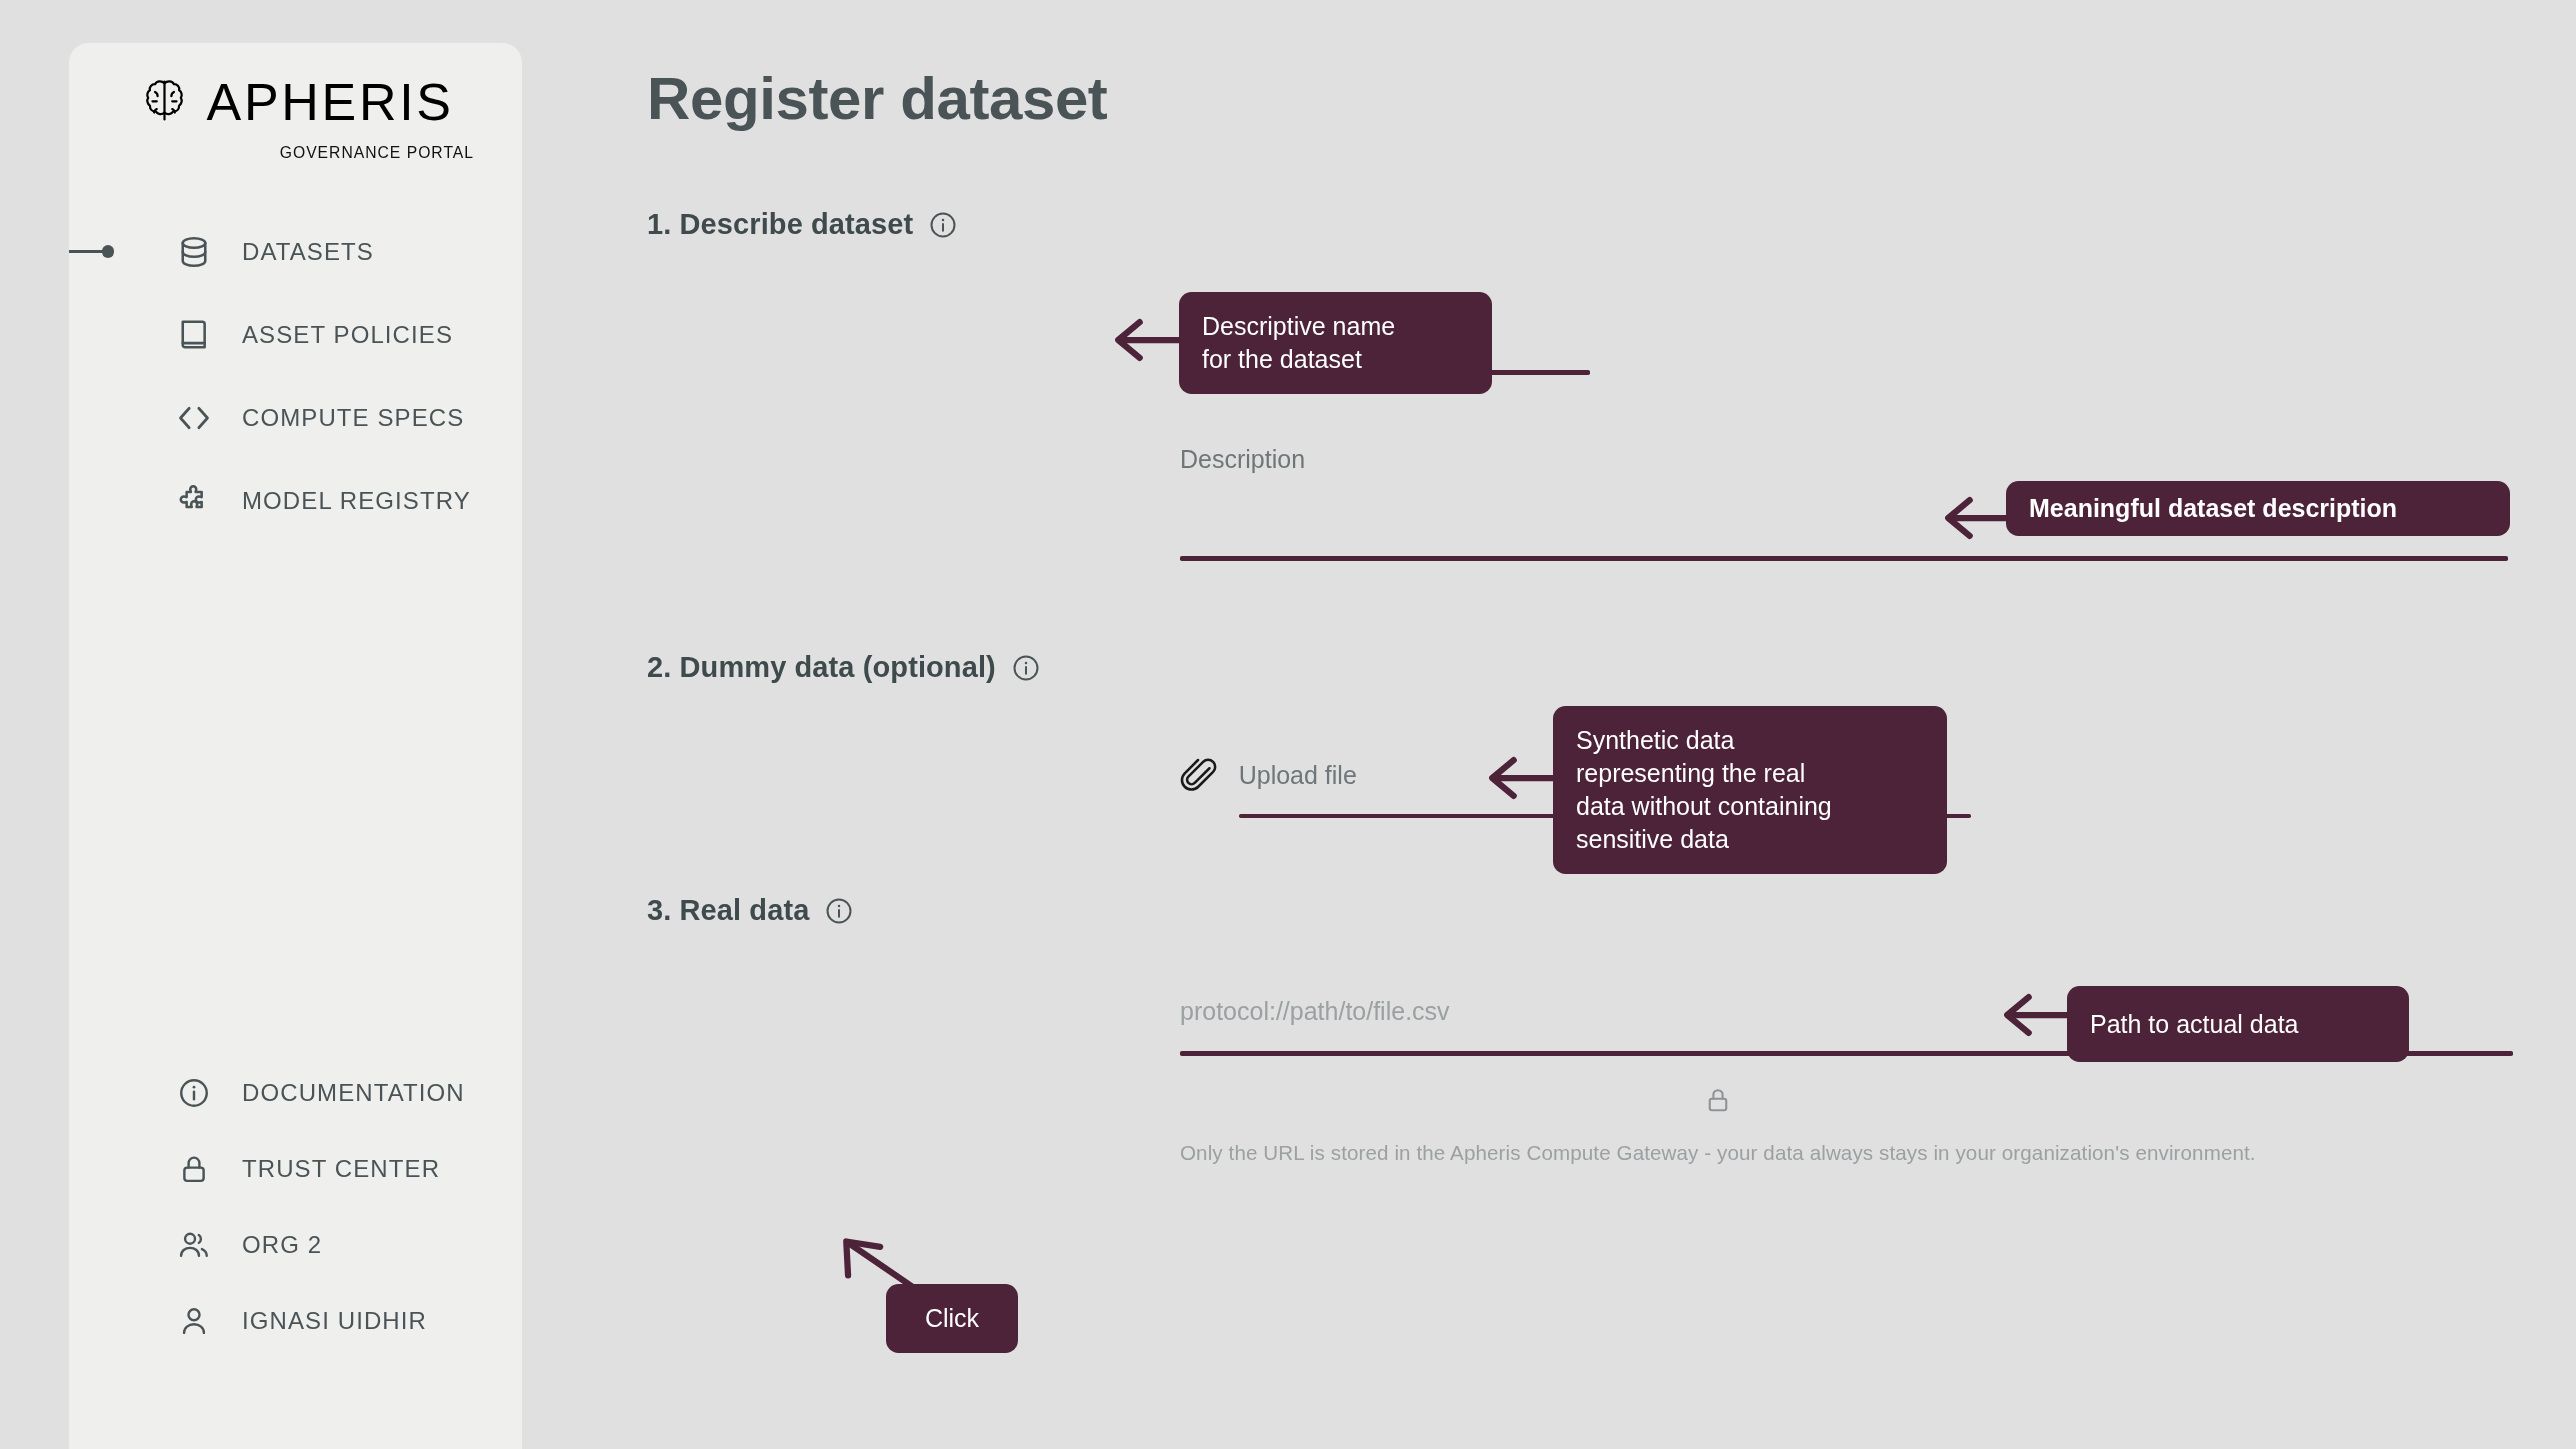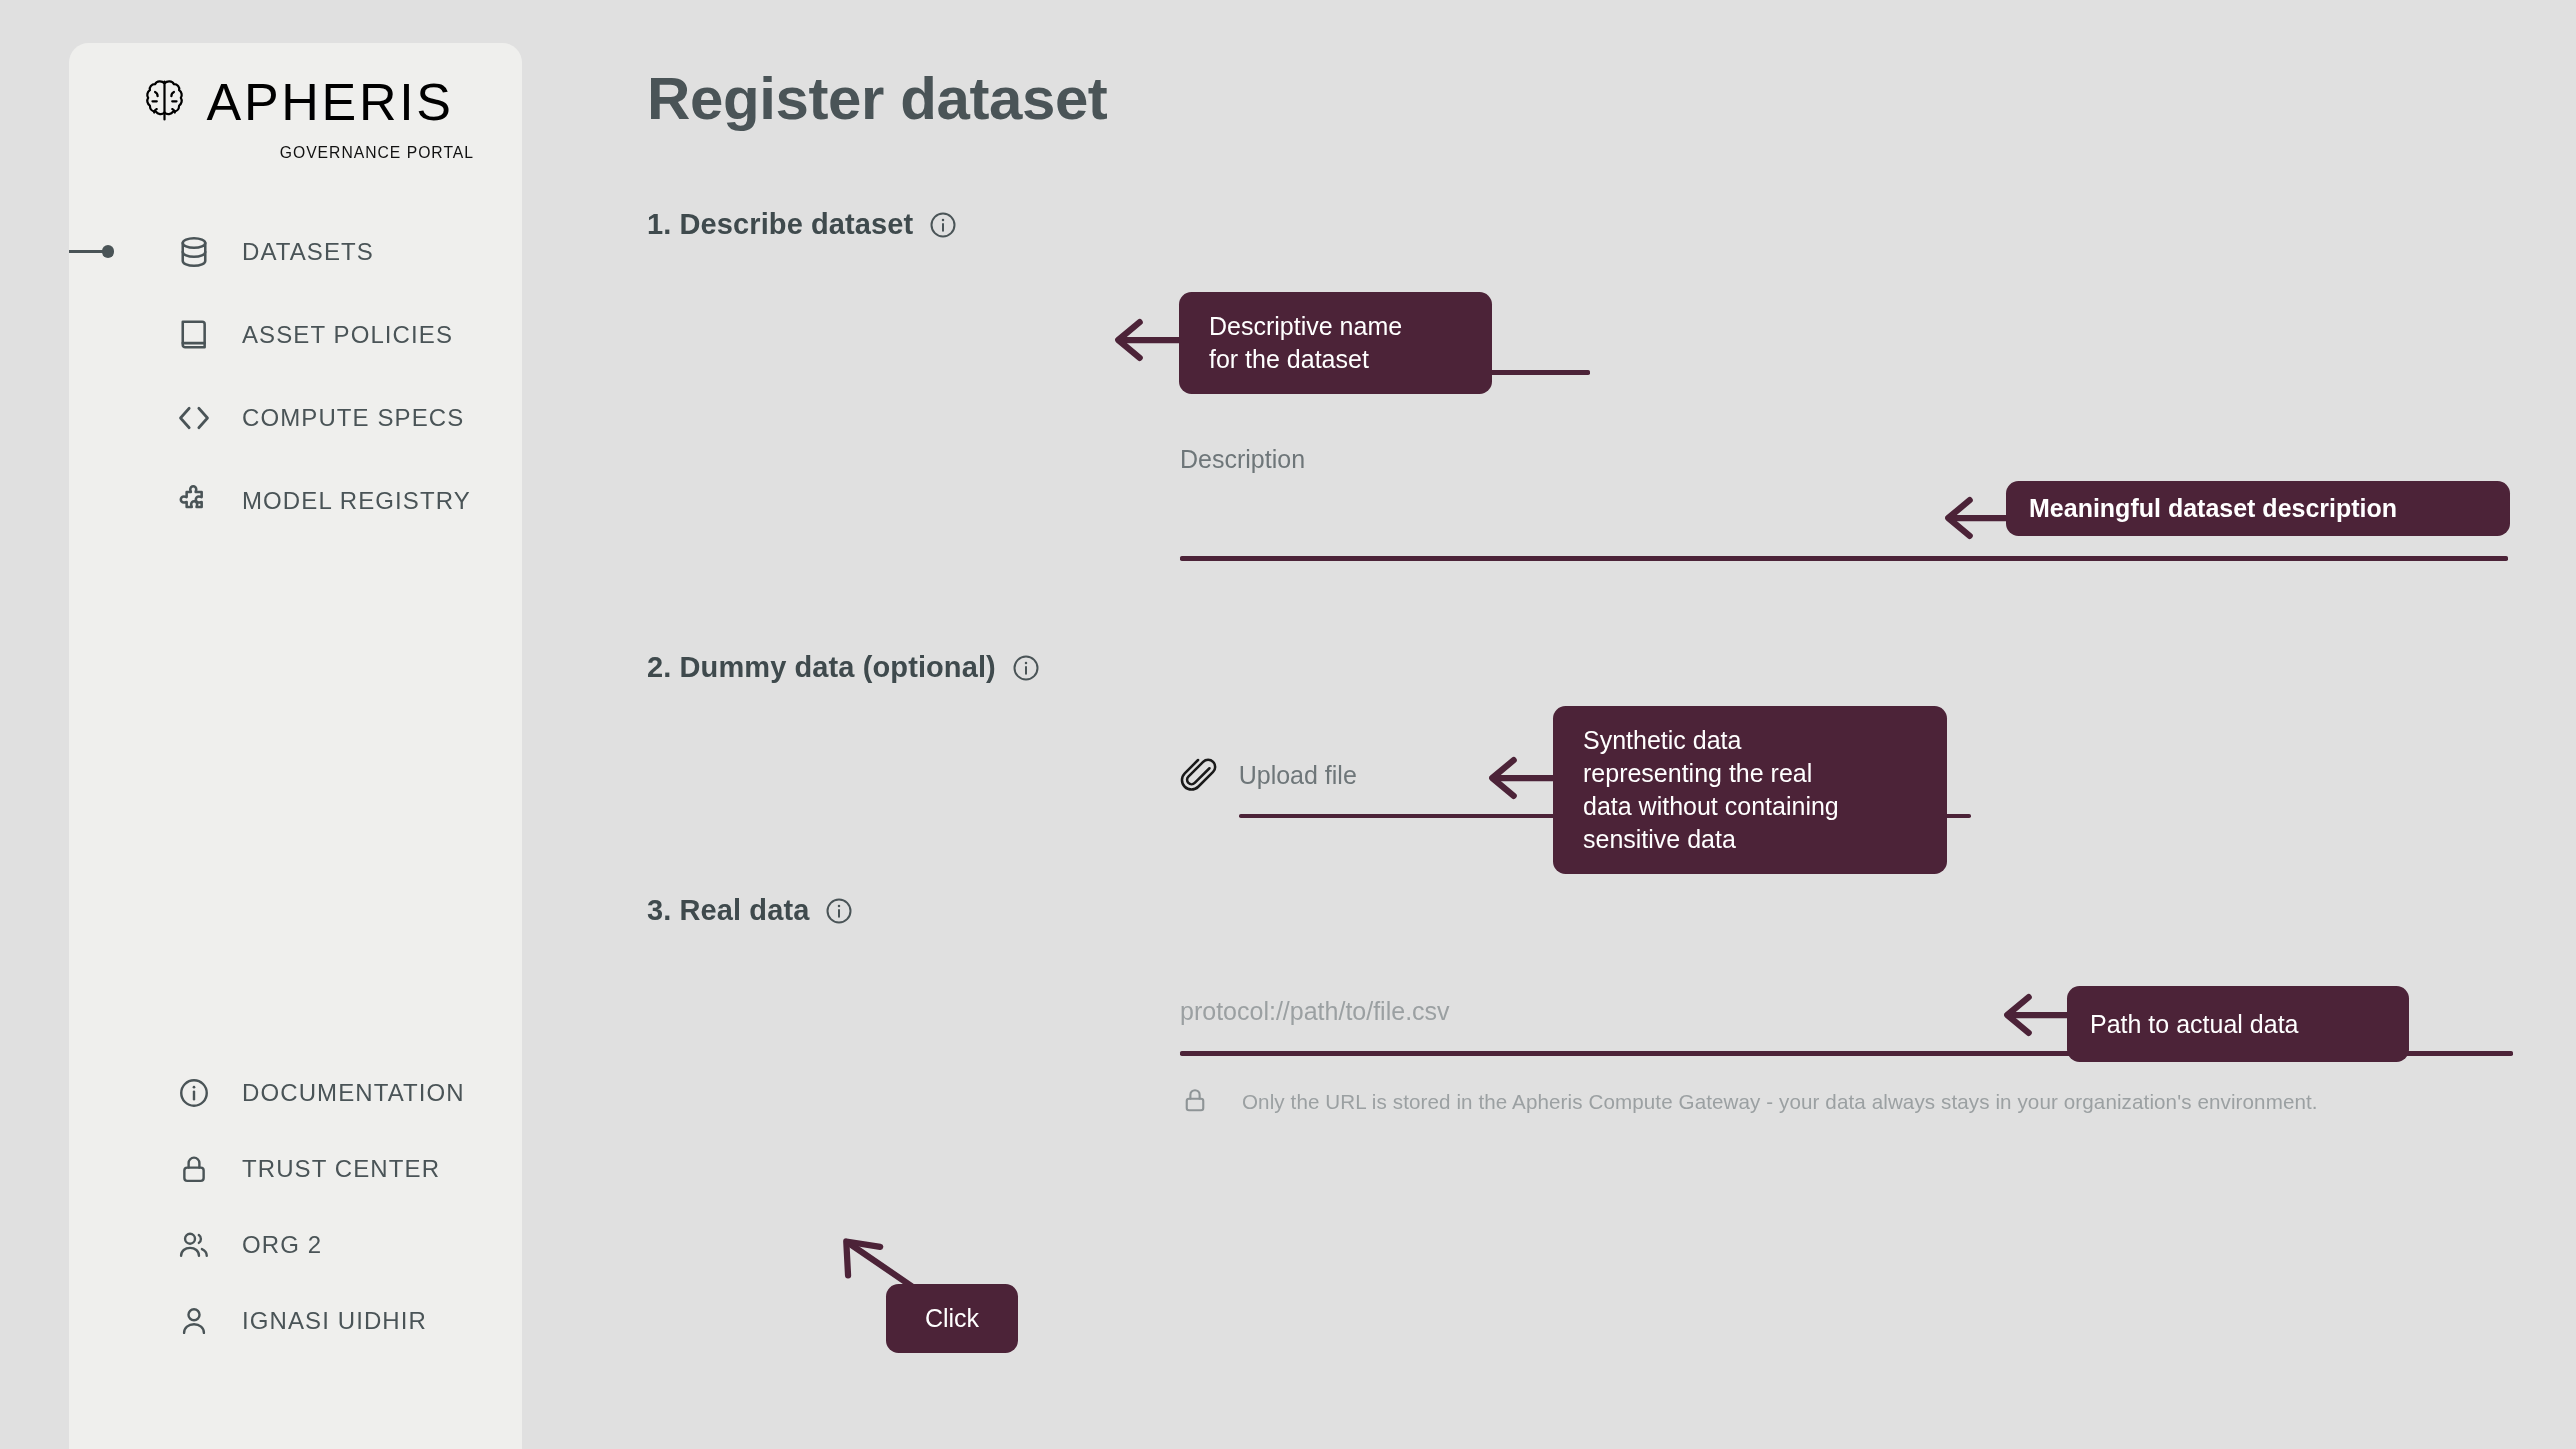--- a/index.html
+++ b/index.html
@@ -170,21 +170,22 @@
   
   #f-real { left: 687px; top: 997px; width: 1333px; }
   #f-real .flabel { color: #9BA0A2; }
   #f-real .underline { margin-top: 25px; width: 1333px; }
 
   .privacy-note {
     position: absolute;
     left: 687px; top: 1085px;
     display: flex;
     align-items: center;
-    gap: 32px;
+    gap: 23px;
+    flex-direction: column;
   }
   .privacy-note .ptext {
     font-size: 20.6px;
     color: #9BA0A2;
     letter-spacing: 0.1px;
   }
 
   .btn-row {
     position: absolute;
     left: 648px; top: 1167px;
@@ -213,21 +214,21 @@
     color: #4A5457;
     border: 2.7px solid #4A5457;
   }
 
   
   .callout {
     position: absolute;
     background: #4C2338;
     color: #FFFFFF;
     border-radius: 12.5px;
-    padding: 18px 30px;
+    padding: 18px 23px;
     font-size: 25px;
     line-height: 1.32;
     box-sizing: border-box;
     white-space: pre-line;
   }
   #co-name { left: 1179px; top: 292px; width: 313px; }
   #co-desc { left: 2006px; top: 481px; width: 504px; padding: 11px 23px; font-weight: bold; }
   #co-syn  { left: 1553px; top: 706px; width: 394px; }
   #co-path { left: 2067px; top: 986px; width: 342px; padding: 21.5px 23px; }
   #co-click{ left: 886px; top: 1284px; width: 132px; padding: 18px 23px; text-align:center; }

